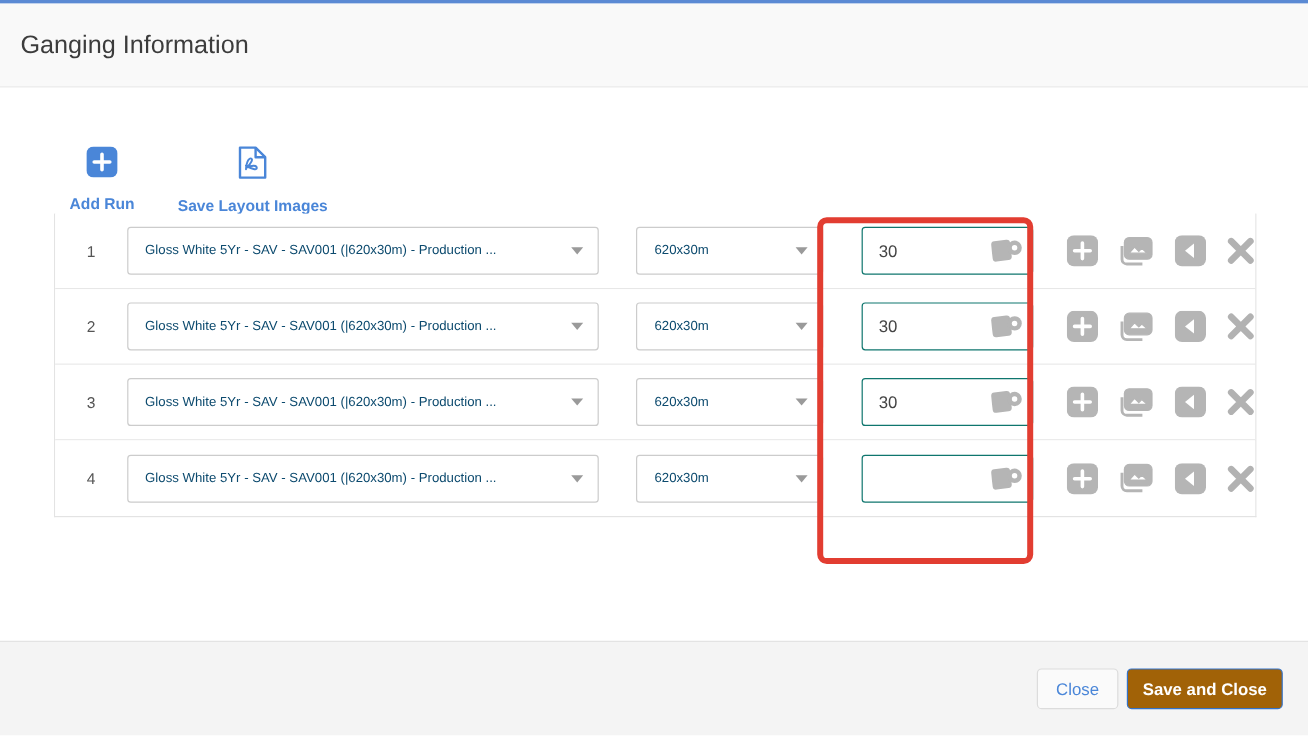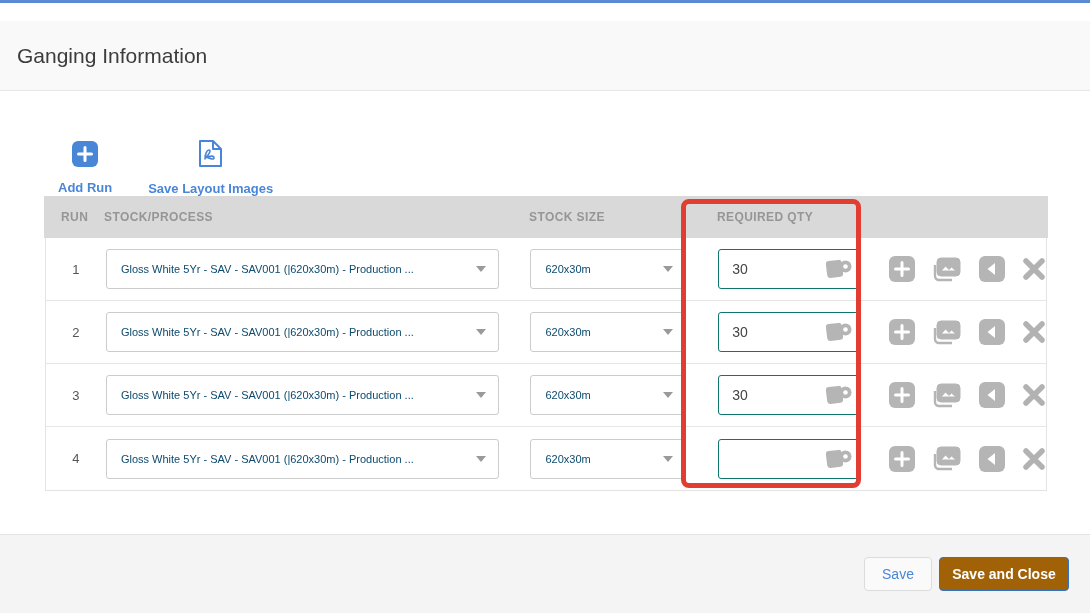--- a/index.html
+++ b/index.html
@@ -7,21 +7,21 @@
   body {
     font-family: "Liberation Sans", "DejaVu Sans", sans-serif;
     background: #ffffff;
     position: relative;
     overflow: hidden;
     color: #444;
   }
   .top-accent { height: 3px; background: #5b8ad4; width: 100%; }
   .dialog-header {
     height: 70px; background: #f9f9f9; border-bottom: 1px solid #e7e7e7;
-    display: flex; align-items: center; padding-left: 17px; margin-top: 18px;
+    display: flex; align-items: center; padding-left: 17px;
   }
   .dialog-title { font-size: 21px; color: #3c3c3c; font-weight: 400; }
   .dialog-body { position: relative; height: 460px; background: #fff; }
 
   
   .toolbar {
     position: absolute; left: 58px; top: 60px; height: 33px;
     display: flex; align-items: center; gap: 36px;
   }
   .tool-btn { display: flex; align-items: center; gap: 9px; cursor: pointer; flex-direction: column; }
@@ -157,26 +157,20 @@
           <path d="M2 2 h13 l8 8 v17 H2 z" stroke-linejoin="round"></path>
           <path d="M15 2 v8 h8" stroke-linejoin="round"></path>
           <path d="M7 20 c0-5 2-9 4-9 s1 4 -4 8 c6-3 9-2 9 0 s-4 1 -9-2" stroke-width="1.6" stroke-linecap="round"></path>
         </svg>
       </span>
       <span class="tool-label">Save Layout Images</span>
     </div>
   </div>
 
   <div class="table-wrap">
-    <div class="t-header">
-      <div class="hcell c-run">RUN</div>
-      <div class="hcell c-stock">STOCK/PROCESS</div>
-      <div class="hcell c-size">STOCK SIZE</div>
-      <div class="hcell c-qty">REQUIRED QTY</div>
-    </div>
 
     <div class="gang-table">
 
       <div class="t-row">
         <div class="cell-run">1</div>
         <div class="cell-stock">
           <div class="select-box wide">
             <span class="select-text">Gloss White 5Yr - SAV - SAV001 (|620x30m) - Production ...</span>
             <span class="caret"></span>
           </div>
@@ -365,15 +359,15 @@
       </div>
 
     </div>
 
     <div class="highlight-box"></div>
   </div>
 
 </div>
 
 <div class="dialog-footer">
-  <button class="btn btn-close">Save</button>
+  <button class="btn btn-close">Close</button>
   <button class="btn btn-save">Save and Close</button>
 </div>
 
 </body></html>

